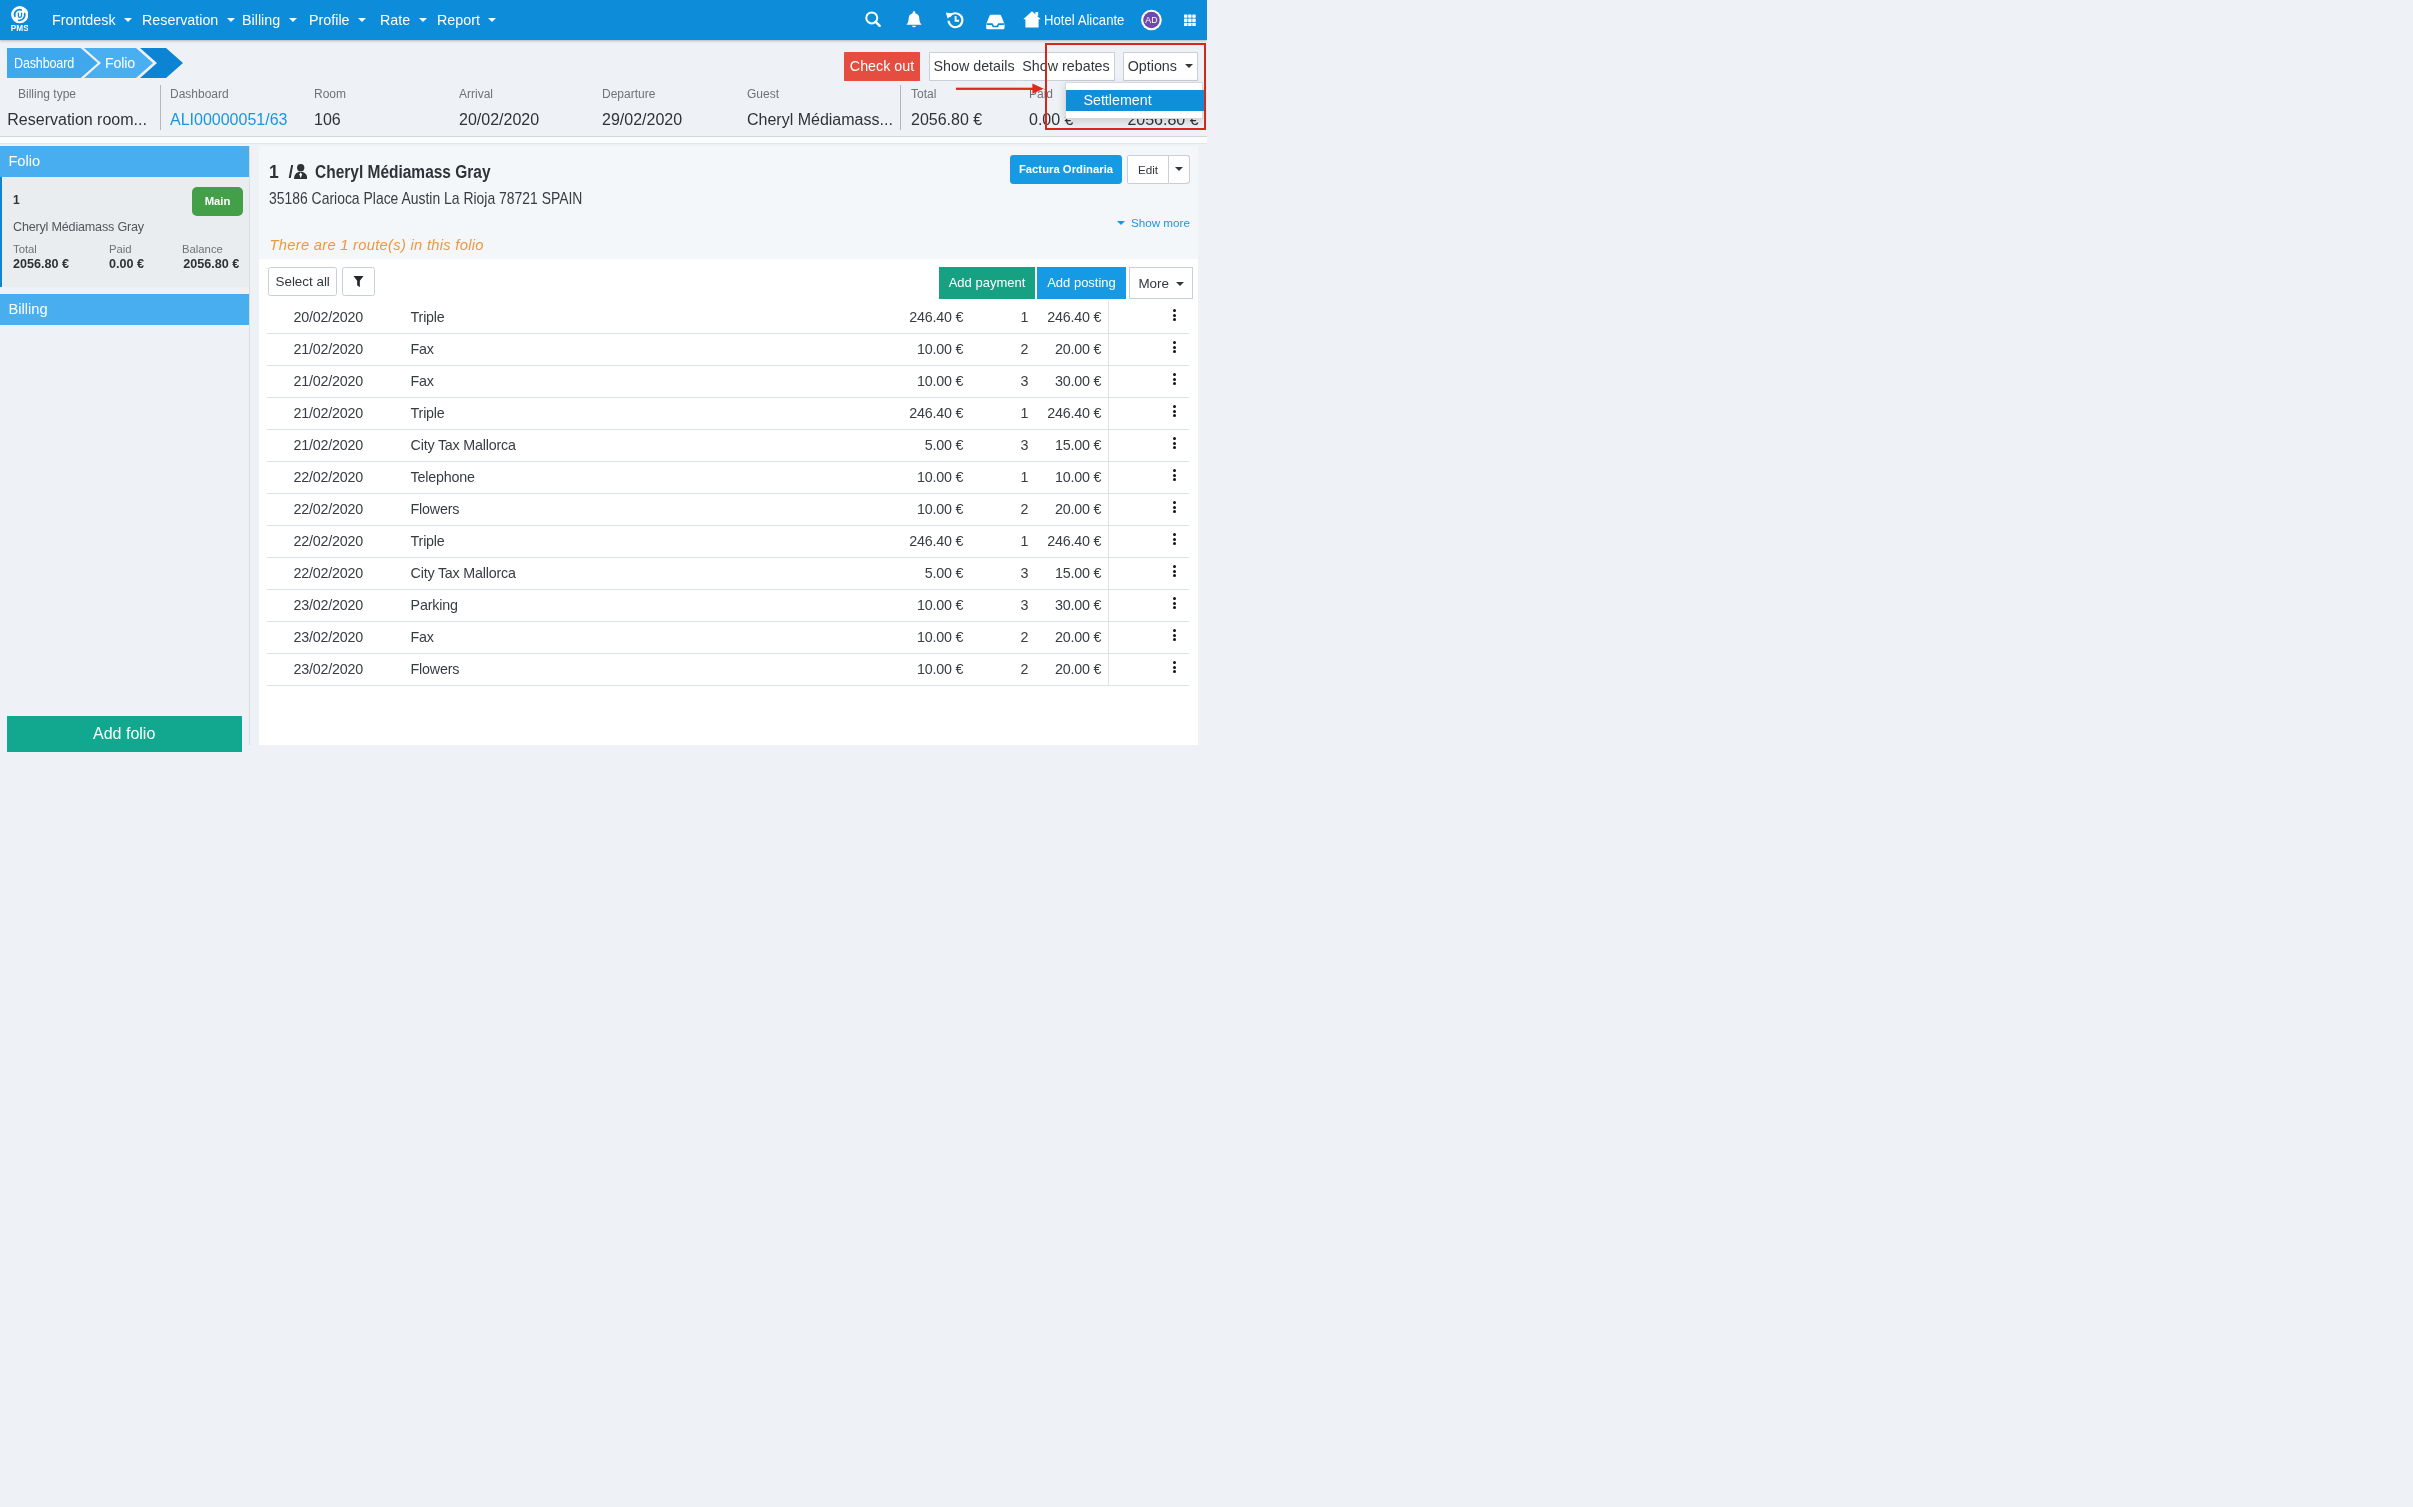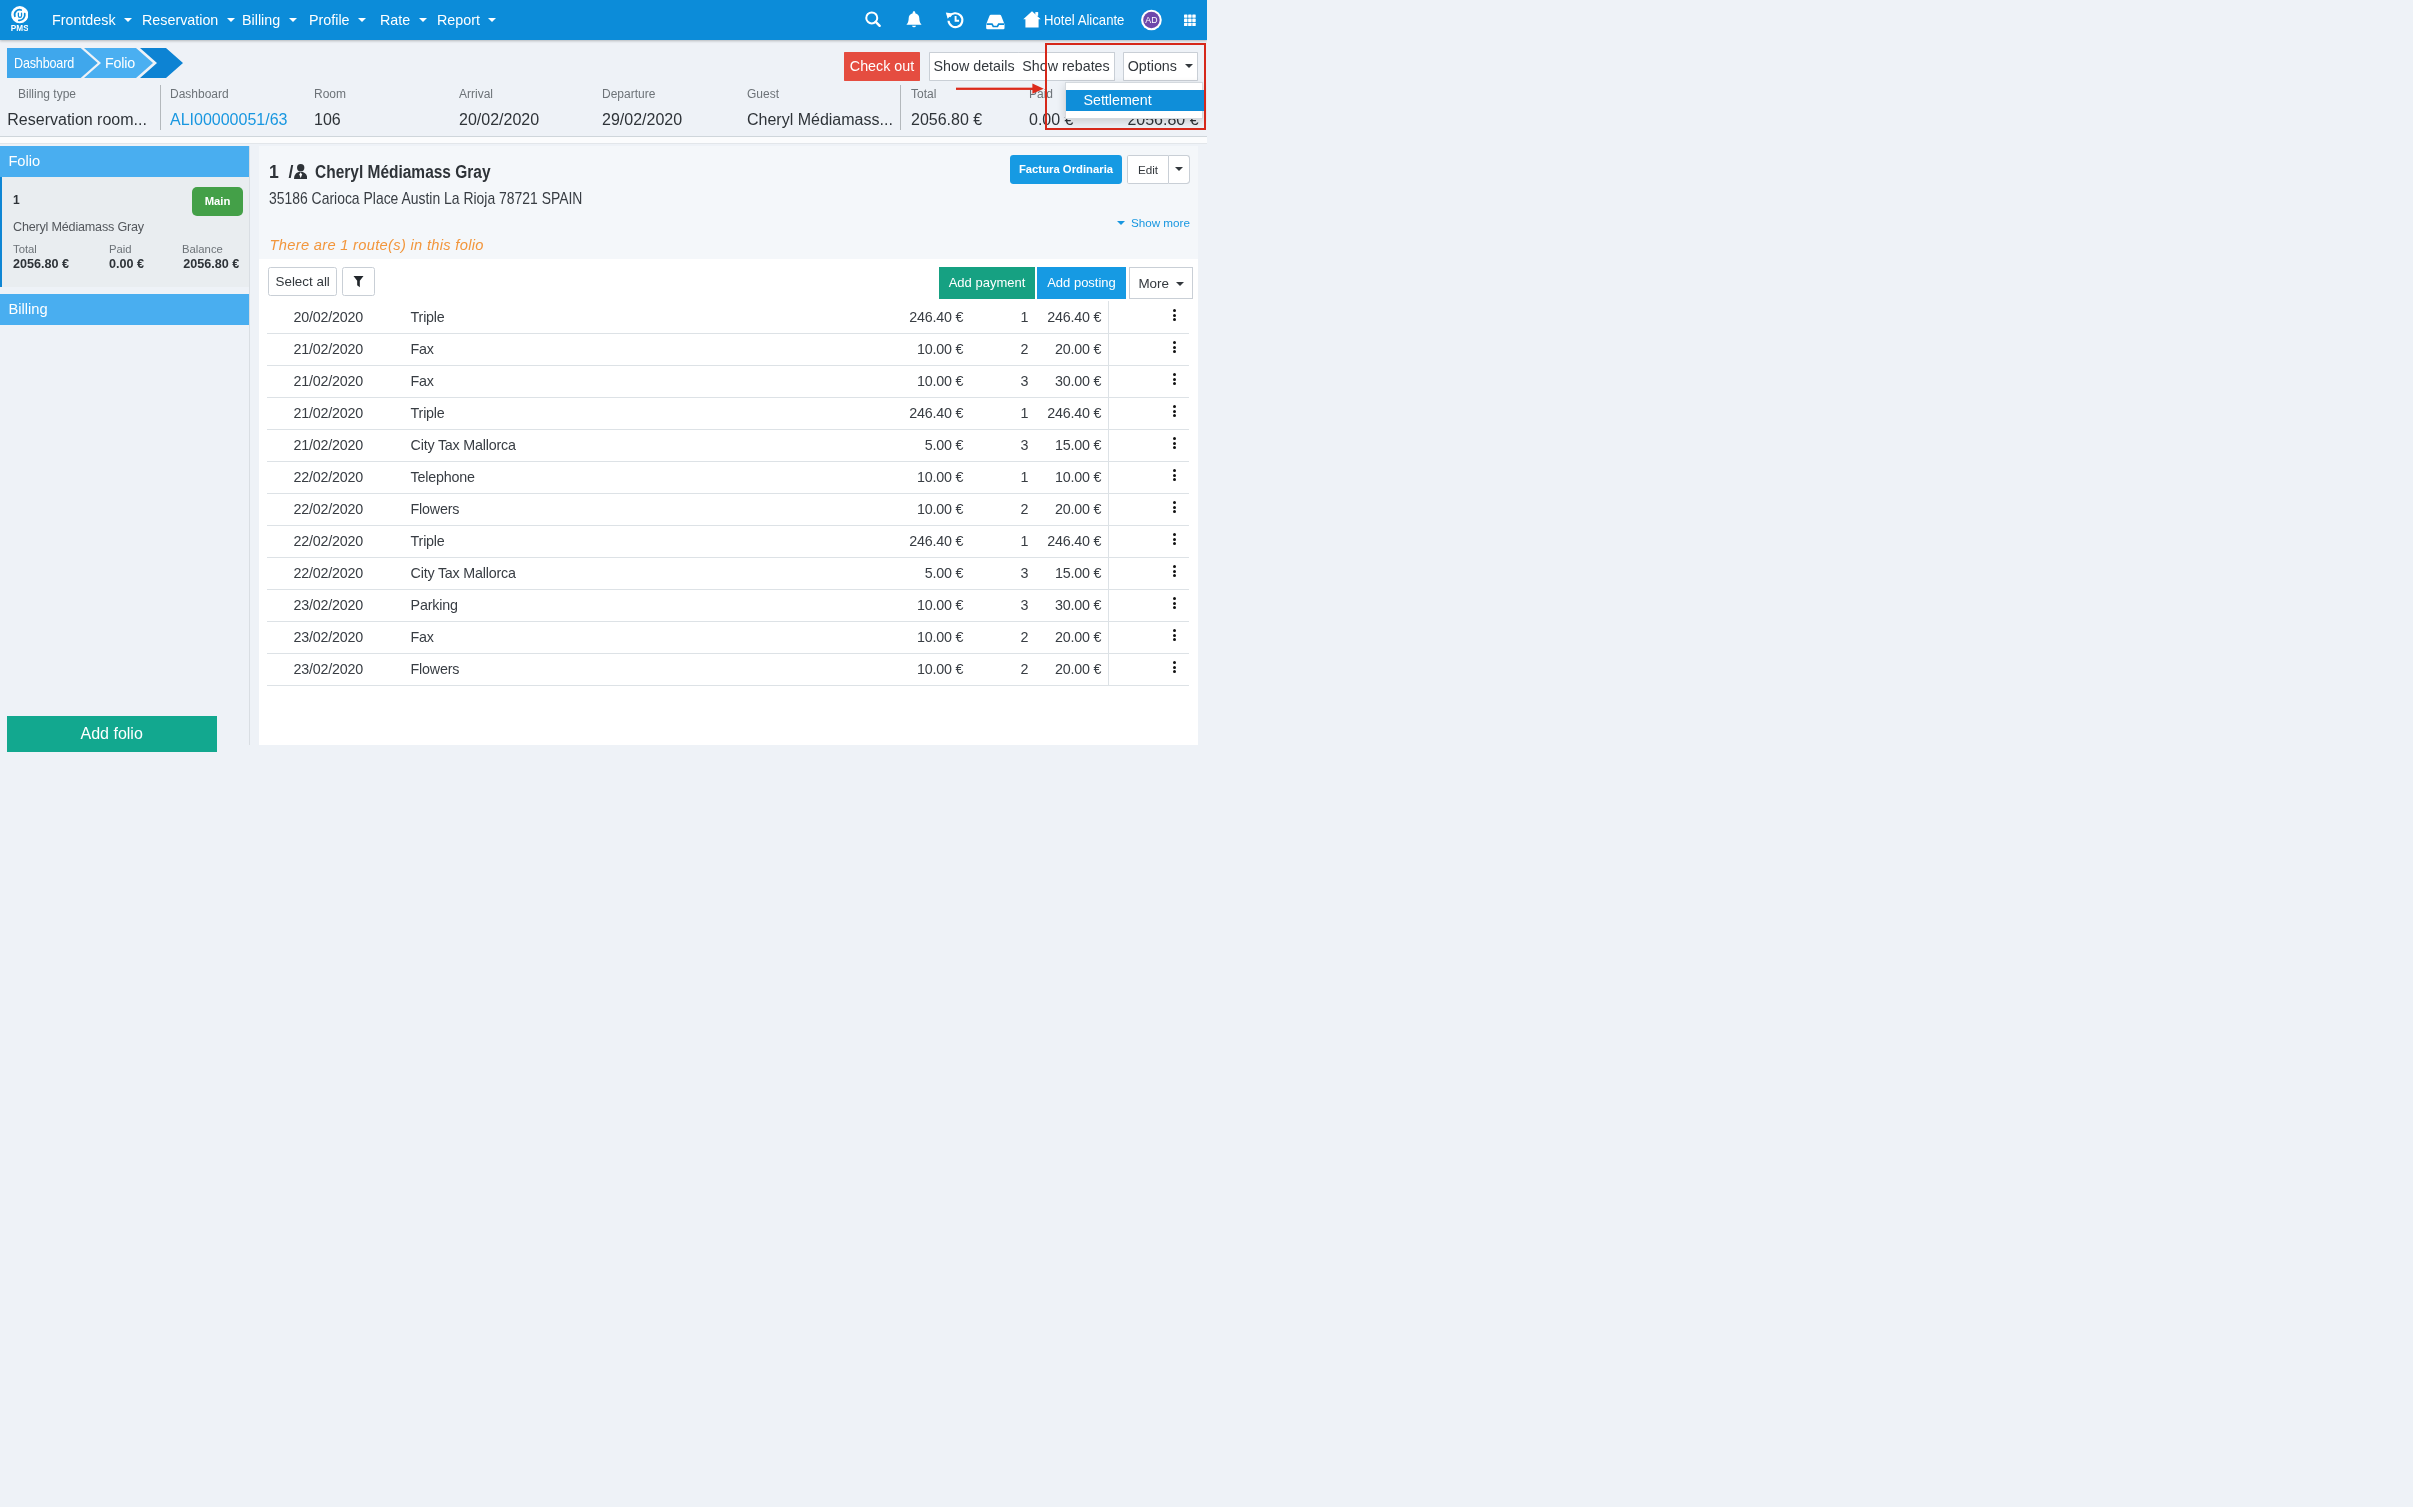--- a/index.html
+++ b/index.html
@@ -150,21 +150,21 @@
   <div class="abs" style="left:190px;top:9.7px;width:51px;height:29px;background:#44a048;border-radius:5px;color:#fff;font-size:11.3px;font-weight:bold;text-align:center;line-height:29px">Main</div>
   <div class="abs" style="left:11px;top:43px;font-size:12.6px;color:#53575c;letter-spacing:-0.2px">Cheryl Médiamass Gray</div>
   <div class="abs" style="left:11px;top:66px;font-size:11.3px;color:#6d7378">Total</div>
   <div class="abs" style="left:107px;top:66px;font-size:11.3px;color:#6d7378">Paid</div>
   <div class="abs" style="left:180px;top:66px;font-size:11.3px;color:#6d7378">Balance</div>
   <div class="abs" style="left:11px;top:80px;font-size:12.6px;font-weight:bold;color:#2e3338">2056.80 €</div>
   <div class="abs" style="left:107px;top:80px;font-size:12.6px;font-weight:bold;color:#2e3338">0.00 €</div>
   <div class="abs" style="right:9.7px;top:80px;font-size:12.6px;font-weight:bold;color:#2e3338">2056.80 €</div>
 </div>
 <div class="shead" style="top:294px">Billing</div>
-<div class="abs" style="left:6.7px;top:716px;width:210px;height:36px;background:#12a88f;color:#fff;font-size:16px;text-align:center;line-height:36px">Add folio</div>
+<div class="abs" style="left:6.7px;top:716px;width:235px;height:36px;background:#12a88f;color:#fff;font-size:16px;text-align:center;line-height:36px">Add folio</div>
 
 <div class="panel">
   <div class="panel-head"></div>
 
   <div class="abs" style="left:10px;top:16px;font-size:17.6px;font-weight:bold;color:#2e3338">1&nbsp;&nbsp;/</div>
   <svg class="abs" style="left:35px;top:17.6px" width="13.4" height="15" viewBox="0 0 16 18">
     <circle cx="8" cy="4.4" r="4.4" fill="#2e3338"></circle>
     <path d="M0 18 c0 -5.5 3.4 -8.6 8 -8.6 c4.6 0 8 3.1 8 8.6 z" fill="#2e3338"></path>
     <path d="M8 10 l-1.6 2.6 l1.6 4.6 l1.6 -4.6 z" fill="#fff"></path>
   </svg>

